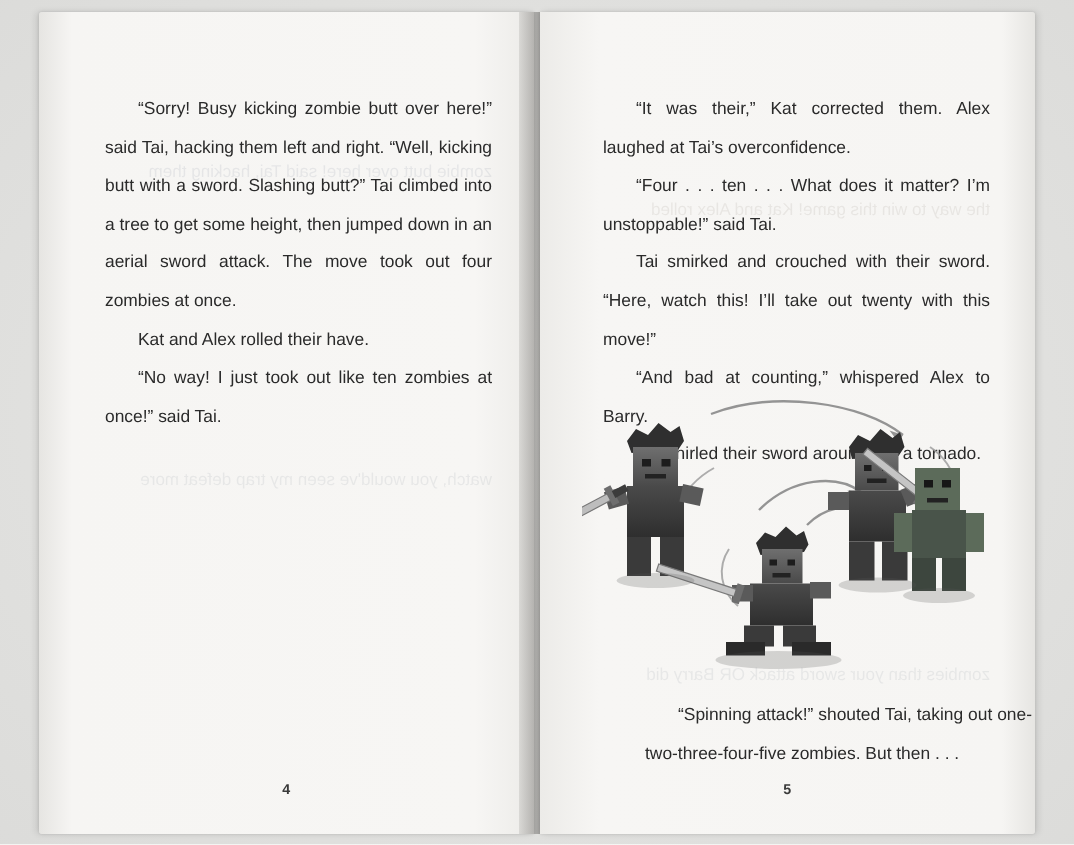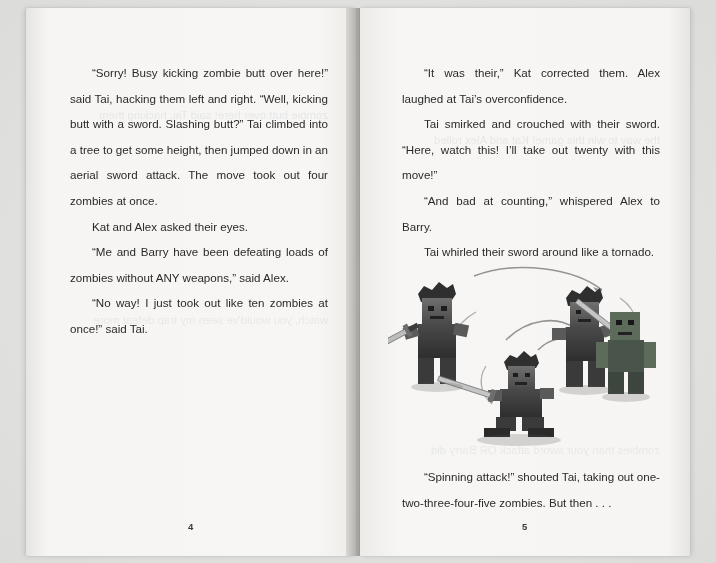--- a/index.html
+++ b/index.html
@@ -134,37 +134,37 @@
 
 <div class="book">
 
   <div class="page left">
 
     <div class="ghost g1">zombie butt over here! said Tai, hacking them</div>
     <div class="ghost g3">watch, you would've seen my trap defeat more</div>
 
     <div class="text-col">
       <p class="para">“Sorry! Busy kicking zombie butt over here!” said Tai, hacking them left and right. “Well, kicking butt with a sword. Slashing butt?” Tai climbed into a tree to get some height, then jumped down in an aerial sword attack. The move took out four zombies at once.</p>
-      <p class="para">Kat and Alex asked their eyes.</p>
-      <p class="para">“Me and Barry have been defeating loads of zombies without ANY weapons,” said Alex.</p>
+      <p class="para">Kat and Alex rolled their have.</p>
       <p class="para">“No way! I just took out like ten zombies at once!” said Tai.</p>
     </div>
 
     <div class="page-number">4</div>
   </div>
 
   <div class="gutter"></div>
 
   <div class="page right">
 
     <div class="ghost g2">the way to win this game! Kat and Alex rolled</div>
     <div class="ghost g4">zombies than your sword attack OR Barry did</div>
 
     <div class="text-col">
       <p class="para">“It was their,” Kat corrected them. Alex laughed at Tai’s overconfidence.</p>
+      <p class="para">“Four . . . ten . . . What does it matter? I’m unstoppable!” said Tai.</p>
       <p class="para">Tai smirked and crouched with their sword. “Here, watch this! I’ll take out twenty with this move!”</p>
       <p class="para">“And bad at counting,” whispered Alex to Barry.</p>
       <p class="para">Tai whirled their sword around like a tornado.</p>
     </div>
 
     <div class="illustration">
       <svg width="282" height="200" viewBox="0 0 282 200" xmlns="http://www.w3.org/2000/svg" aria-hidden="true">
         <defs>
           <linearGradient id="gskin" x1="0" y1="0" x2="0" y2="1">
             <stop offset="0" stop-color="#6f6f6f"></stop>
@@ -265,20 +265,20 @@
 
         <g opacity="0.22" fill="#555">
           <ellipse cx="49" cy="133" rx="26" ry="5"></ellipse>
           <ellipse cx="131" cy="186" rx="42" ry="6"></ellipse>
           <ellipse cx="197" cy="136" rx="26" ry="5"></ellipse>
           <ellipse cx="238" cy="143" rx="24" ry="5"></ellipse>
         </g>
       </svg>
     </div>
 
-    <div class="text-col" style="top: 456px;">
+    <div class="text-col" style="top: 456px; margin-left: 28px;">
       <p class="para">“Spinning attack!” shouted Tai, taking out one-two-three-four-five zombies. But then . . .</p>
     </div>
 
     <div class="page-number">5</div>
   </div>
 
 </div>
 
 </body></html>

